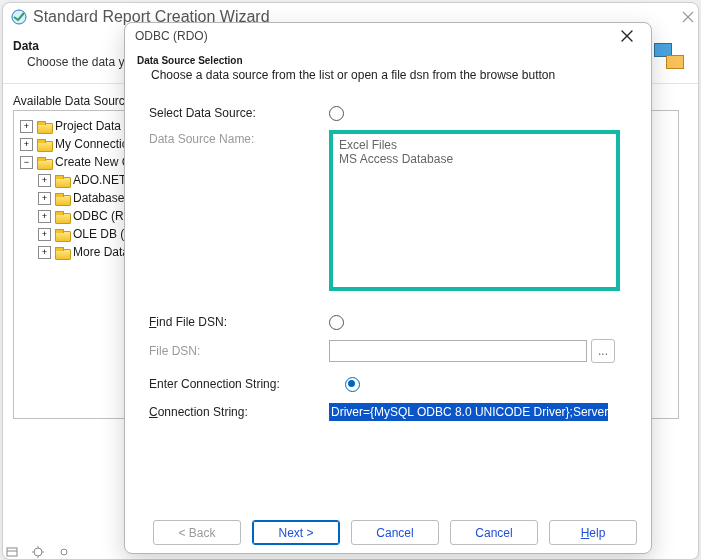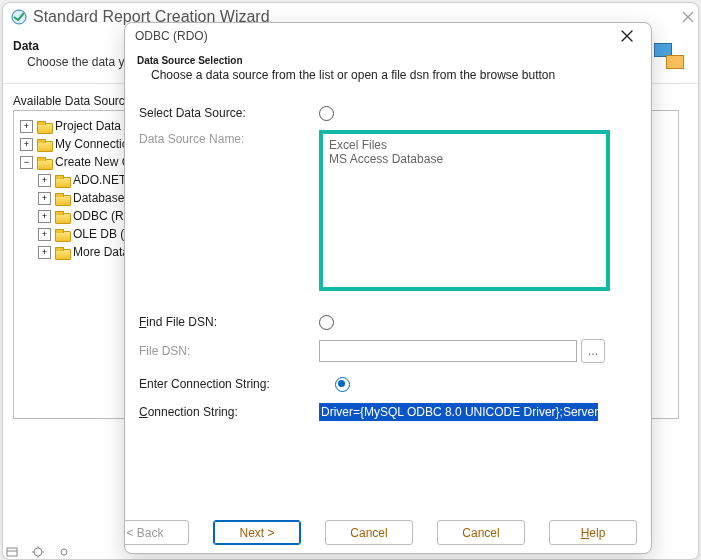--- a/index.html
+++ b/index.html
@@ -193,21 +193,21 @@
     font-size: 10px;
     margin-bottom: 2px;
   }
   .modal-banner .b-sub {
     font-size: 12px;
     padding-left: 14px;
     color: #222;
   }
 
   .modal-body {
-    padding: 8px 14px 0 14px;
+    padding: 8px 14px 0 24px;
   }
   .form-row {
     display: flex;
     align-items: center;
     margin-bottom: 6px;
     min-height: 22px;
   }
   .form-label {
     width: 180px;
     flex: none;
@@ -283,33 +283,33 @@
     overflow: hidden;
   }
 
   
   .button-bar {
     position: absolute;
     left: 0; right: 0; bottom: 8px;
     display: flex;
     justify-content: flex-end;
     padding: 0 14px;
-    gap: 24px;
+    gap: 11px;
   }
   .btn {
     min-width: 86px;
     height: 23px;
     border: 1px solid #bcbcbc;
     border-radius: 3px;
     background: #ffffff;
     font-size: 12px;
     display: flex;
     align-items: center;
     justify-content: center;
-    color: #a16207;
+    color: #1d4ed8;
   }
   .btn.disabled { color: #9a9a9a; }
   .btn.default { border-color: #0067c0; box-shadow: inset 0 0 0 1px #0067c0; }
 
   .accel { text-decoration: underline; }
 
   
   .toolbar-frag {
     position: absolute;
     left: 0; bottom: 0;

